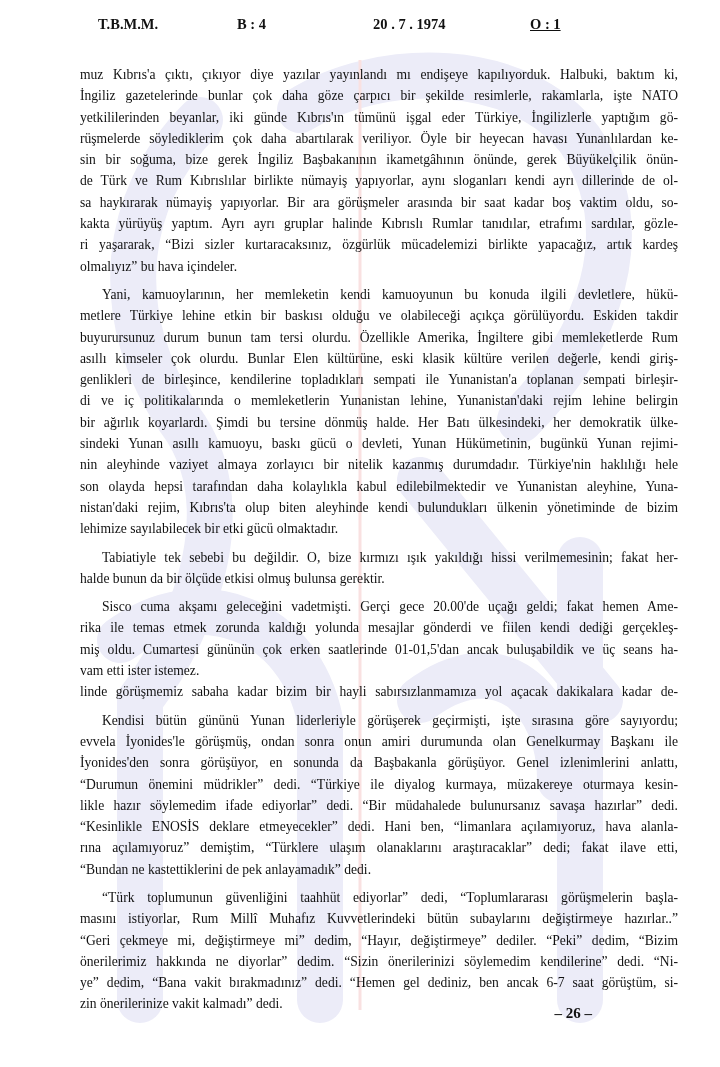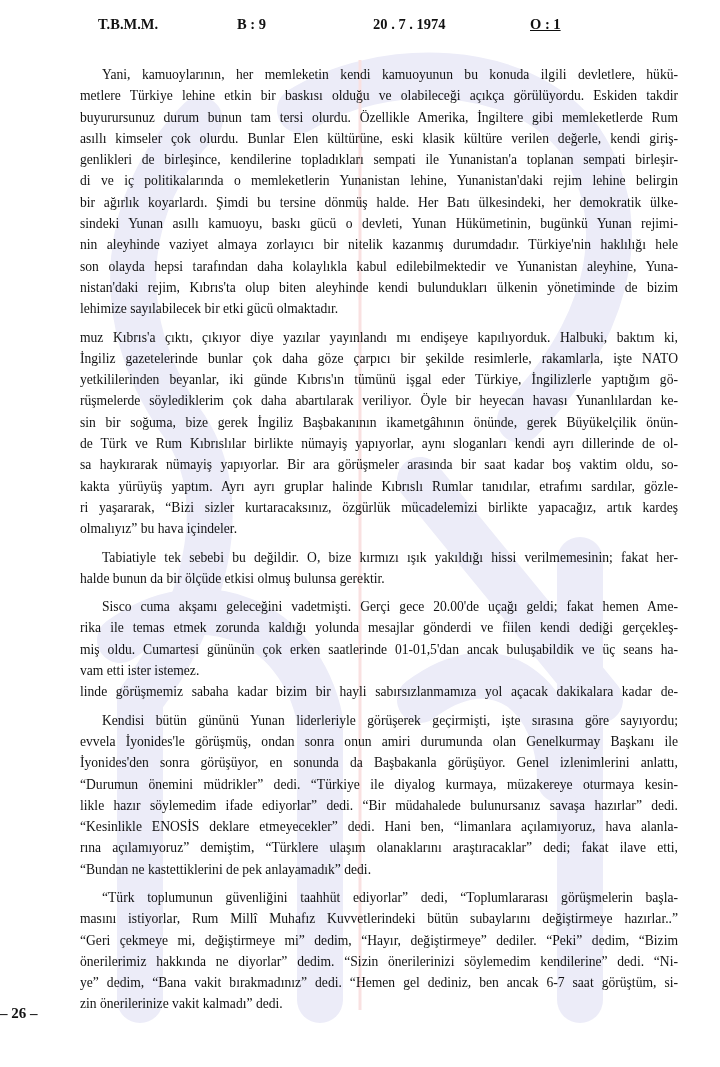--- a/index.html
+++ b/index.html
@@ -9,72 +9,72 @@
           font-family: "Liberation Serif", "DejaVu Serif", serif; color: #111; }
   .header { position: absolute; top: 16px; left: 0; width: 720px; height: 24px;
             font-weight: bold; font-size: 14.5px; }
   .header span { position: absolute; top: 0; white-space: nowrap; }
   .h1 { left: 98px; } .h2 { left: 237px; } .h3 { left: 373px; } .h4 { left: 530px; text-decoration: underline; }
   .body { position: absolute; left: 80px; top: 64px; width: 598px; font-size: 13.6px; line-height: 21.3px; }
   .line { display: block; text-align: justify; text-align-last: justify; white-space: nowrap; height: 21.3px; }
   .line.last { text-align-last: left; }
   .para { margin: 0 0 7px 0; }
   .indent { padding-left: 22px; }
-  .footer { position: absolute; top: 1005px; left: 0; width: 592px; text-align: left;
+  .footer { position: absolute; top: 1005px; left: 0; width: 592px; text-align: right;
             font-weight: bold; font-size: 15px; }
 </style>
 </head>
 <body>
 
 <svg class="watermark" viewBox="0 0 720 1067" xmlns="http://www.w3.org/2000/svg">
   <g fill="none" stroke="#ececf8" stroke-width="46" stroke-linecap="round">
     <path d="M200 120 C120 200 110 320 180 420 C240 500 200 620 140 700 L140 1000"></path>
     <path d="M300 110 C380 60 520 60 580 140 C640 230 600 340 520 420"></path>
     <path d="M420 480 L600 700"></path>
     <path d="M580 560 L580 1000"></path>
     <path d="M120 640 C200 580 300 620 320 720 L320 1000"></path>
     <path d="M420 700 C500 640 560 700 560 780"></path>
   </g>
   <line x1="360" y1="60" x2="360" y2="1010" stroke="#f9e1e1" stroke-width="3"></line>
 </svg>
 
 <div class="page">
   <div class="header">
     <span class="h1">T.B.M.M.</span>
-    <span class="h2">B : 9</span>
+    <span class="h2">B : 4</span>
     <span class="h3">20 . 7 . 1974</span>
     <span class="h4">O : 1</span>
   </div>
 
   <div class="body" id="body">
+      <div class="para">
+        <span class="line">muz Kıbrıs'a çıktı, çıkıyor diye yazılar yayınlandı mı endişeye kapılıyorduk. Halbuki, baktım ki,</span>
+        <span class="line">İngiliz gazetelerinde bunlar çok daha göze çarpıcı bir şekilde resimlerle, rakamlarla, işte NATO</span>
+        <span class="line">yetkililerinden beyanlar, iki günde Kıbrıs'ın tümünü işgal eder Türkiye, İngilizlerle yaptığım gö-</span>
+        <span class="line">rüşmelerde söylediklerim çok daha abartılarak veriliyor. Öyle bir heyecan havası Yunanlılardan ke-</span>
+        <span class="line">sin bir soğuma, bize gerek İngiliz Başbakanının ikametgâhının önünde, gerek Büyükelçilik önün-</span>
+        <span class="line">de Türk ve Rum Kıbrıslılar birlikte nümayiş yapıyorlar, aynı sloganları kendi ayrı dillerinde de ol-</span>
+        <span class="line">sa haykırarak nümayiş yapıyorlar. Bir ara  görüşmeler arasında bir saat kadar boş vaktim oldu, so-</span>
+        <span class="line">kakta yürüyüş yaptım. Ayrı ayrı gruplar halinde Kıbrıslı Rumlar tanıdılar, etrafımı sardılar, gözle-</span>
+        <span class="line">ri yaşararak, “Bizi sizler kurtaracaksınız, özgürlük mücadelemizi birlikte yapacağız, artık kardeş</span>
+        <span class="line last">olmalıyız” bu hava içindeler.</span>
+      </div>
       <div class="para">
         <span class="line indent">Yani, kamuoylarının, her memleketin kendi kamuoyunun bu konuda ilgili devletlere, hükü-</span>
         <span class="line">metlere Türkiye lehine etkin bir baskısı olduğu ve olabileceği açıkça görülüyordu. Eskiden takdir</span>
         <span class="line">buyurursunuz durum bunun tam tersi olurdu. Özellikle Amerika, İngiltere gibi memleketlerde Rum</span>
         <span class="line">asıllı kimseler çok olurdu. Bunlar Elen kültürüne, eski klasik kültüre verilen değerle, kendi giriş-</span>
         <span class="line">genlikleri de birleşince, kendilerine topladıkları sempati ile Yunanistan'a toplanan sempati birleşir-</span>
         <span class="line">di ve iç politikalarında o memleketlerin Yunanistan lehine, Yunanistan'daki rejim lehine belirgin</span>
         <span class="line">bir ağırlık koyarlardı. Şimdi bu tersine dönmüş halde. Her Batı ülkesindeki, her demokratik ülke-</span>
         <span class="line">sindeki Yunan asıllı kamuoyu, baskı gücü o devleti, Yunan Hükümetinin, bugünkü Yunan rejimi-</span>
         <span class="line">nin aleyhinde vaziyet almaya zorlayıcı bir nitelik kazanmış durumdadır. Türkiye'nin haklılığı hele</span>
         <span class="line">son olayda hepsi tarafından daha kolaylıkla kabul edilebilmektedir ve Yunanistan aleyhine, Yuna-</span>
         <span class="line">nistan'daki rejim, Kıbrıs'ta olup biten aleyhinde kendi bulundukları ülkenin yönetiminde de bizim</span>
         <span class="line last">lehimize sayılabilecek bir etki gücü olmaktadır.</span>
-      </div>
-      <div class="para">
-        <span class="line">muz Kıbrıs'a çıktı, çıkıyor diye yazılar yayınlandı mı endişeye kapılıyorduk. Halbuki, baktım ki,</span>
-        <span class="line">İngiliz gazetelerinde bunlar çok daha göze çarpıcı bir şekilde resimlerle, rakamlarla, işte NATO</span>
-        <span class="line">yetkililerinden beyanlar, iki günde Kıbrıs'ın tümünü işgal eder Türkiye, İngilizlerle yaptığım gö-</span>
-        <span class="line">rüşmelerde söylediklerim çok daha abartılarak veriliyor. Öyle bir heyecan havası Yunanlılardan ke-</span>
-        <span class="line">sin bir soğuma, bize gerek İngiliz Başbakanının ikametgâhının önünde, gerek Büyükelçilik önün-</span>
-        <span class="line">de Türk ve Rum Kıbrıslılar birlikte nümayiş yapıyorlar, aynı sloganları kendi ayrı dillerinde de ol-</span>
-        <span class="line">sa haykırarak nümayiş yapıyorlar. Bir ara  görüşmeler arasında bir saat kadar boş vaktim oldu, so-</span>
-        <span class="line">kakta yürüyüş yaptım. Ayrı ayrı gruplar halinde Kıbrıslı Rumlar tanıdılar, etrafımı sardılar, gözle-</span>
-        <span class="line">ri yaşararak, “Bizi sizler kurtaracaksınız, özgürlük mücadelemizi birlikte yapacağız, artık kardeş</span>
-        <span class="line last">olmalıyız” bu hava içindeler.</span>
       </div>
       <div class="para">
         <span class="line indent">Tabiatiyle tek sebebi bu değildir. O, bize kırmızı ışık yakıldığı hissi verilmemesinin; fakat her-</span>
         <span class="line last">halde bunun da bir ölçüde etkisi olmuş bulunsa gerektir.</span>
       </div>
       <div class="para">
         <span class="line indent">Sisco cuma akşamı geleceğini vadetmişti. Gerçi gece 20.00'de uçağı geldi; fakat hemen Ame-</span>
         <span class="line">rika ile temas etmek zorunda kaldığı yolunda mesajlar gönderdi ve fiilen kendi dediği gerçekleş-</span>
         <span class="line">miş oldu. Cumartesi gününün çok erken saatlerinde 01-01,5'dan ancak buluşabildik ve üç seans ha-</span>
         <span class="line last">vam etti ister istemez.</span>

